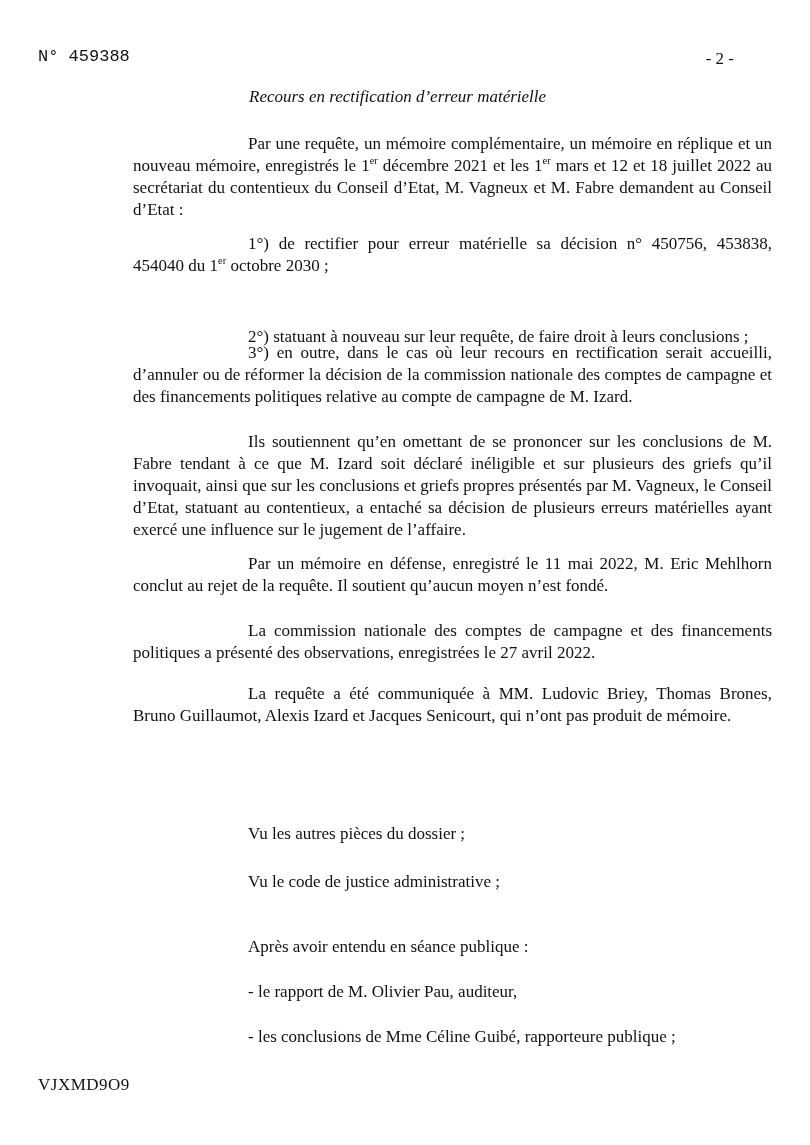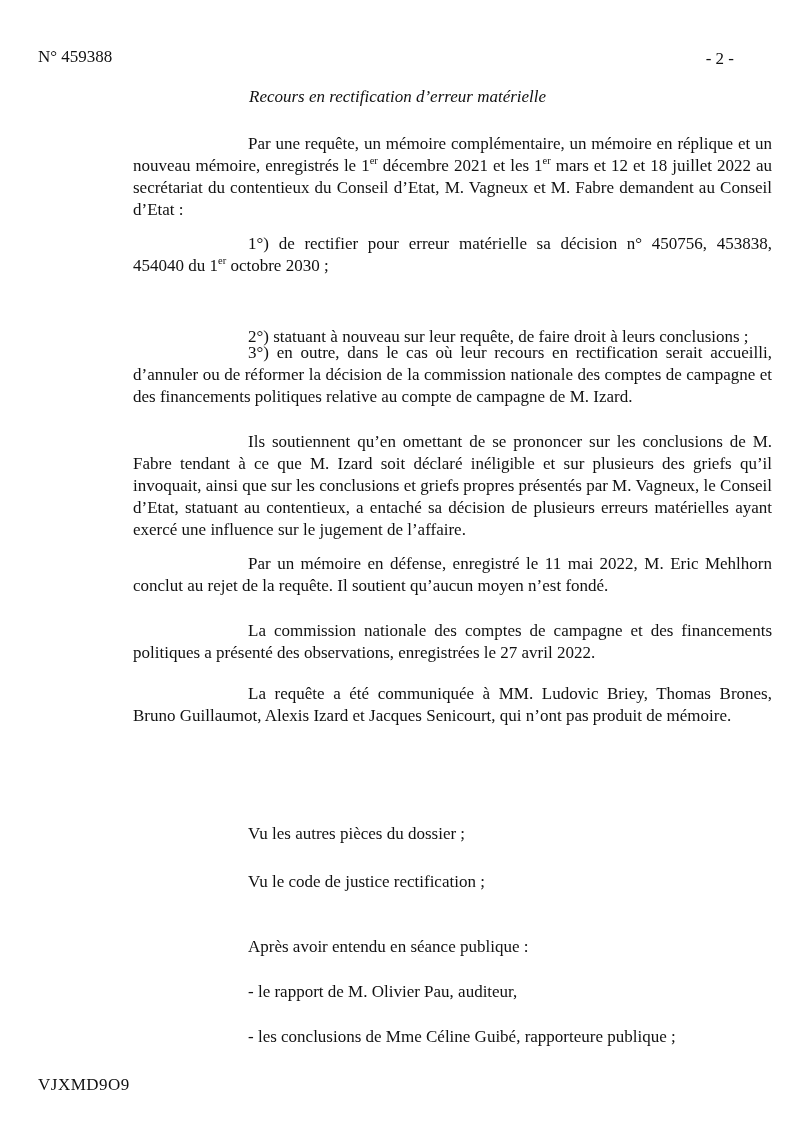--- a/index.html
+++ b/index.html
@@ -16,20 +16,21 @@
     font-family: "Liberation Serif", "DejaVu Serif", serif;
     font-size: 17px;
     line-height: 22px;
     overflow: hidden;
   }
   .header-doc-number {
     position: absolute;
     left: 38px;
     top: 46px;
     white-space: nowrap;
+    font-family: Liberation Mono, monospace;
   }
   .header-page-number {
     position: absolute;
     right: 76px;
     top: 48px;
     white-space: nowrap;
   }
   .doc-title {
     position: absolute;
     left: 133px;
@@ -75,20 +76,20 @@
 
   <div class="para" style="top:133px"><span>Par une requête, un mémoire complémentaire, un mémoire en réplique et un nouveau mémoire, enregistrés le 1</span><sup>er</sup><span> décembre 2021 et les 1</span><sup>er</sup><span> mars et 12 et 18 juillet 2022 au secrétariat du contentieux du Conseil d’Etat, M. Vagneux et M. Fabre demandent au Conseil d’Etat :</span></div>
   <div class="para" style="top:233px"><span>1°) de rectifier pour erreur matérielle sa décision n° 450756, 453838, 454040 du 1</span><sup>er</sup><span> octobre 2030 ;</span></div>
   <div class="para single" style="top:298px"><span>2°) statuant à nouveau sur leur requête, de faire droit à leurs conclusions ;</span></div>
   <div class="para" style="top:342px"><span>3°) en outre, dans le cas où leur recours en rectification serait accueilli, d’annuler ou de réformer la décision de la commission nationale des comptes de campagne et des financements politiques relative au compte de campagne de M. Izard.</span></div>
   <div class="para" style="top:431px"><span>Ils soutiennent qu’en omettant de se prononcer sur les conclusions de M. Fabre tendant à ce que M. Izard soit déclaré inéligible et sur plusieurs des griefs qu’il invoquait, ainsi que sur les conclusions et griefs propres présentés par M. Vagneux, le Conseil d’Etat, statuant au contentieux, a entaché sa décision de plusieurs erreurs matérielles ayant exercé une influence sur le jugement de l’affaire.</span></div>
   <div class="para" style="top:553px"><span>Par un mémoire en défense, enregistré le 11 mai 2022, M. Eric Mehlhorn conclut au rejet de la requête. Il soutient qu’aucun moyen n’est fondé.</span></div>
   <div class="para" style="top:620px"><span>La commission nationale des comptes de campagne et des financements politiques a présenté des observations, enregistrées le 27 avril 2022.</span></div>
   <div class="para" style="top:683px"><span>La requête a été communiquée à MM. Ludovic Briey, Thomas Brones, Bruno Guillaumot, Alexis Izard et Jacques Senicourt, qui n’ont pas produit de mémoire.</span></div>
   <div class="para single" style="top:795px"><span>Vu les autres pièces du dossier ;</span></div>
-  <div class="para single" style="top:843px"><span>Vu le code de justice rectification ;</span></div>
+  <div class="para single" style="top:843px"><span>Vu le code de justice administrative ;</span></div>
   <div class="para single" style="top:908px"><span>Après avoir entendu en séance publique :</span></div>
   <div class="para single" style="top:953px"><span>- le rapport de M. Olivier Pau, auditeur,</span></div>
   <div class="para single" style="top:998px"><span>- les conclusions de Mme Céline Guibé, rapporteure publique ;</span></div>
 
   <div class="footer-code">VJXMD9O9</div>
 
 </div>
 
 </body></html>

